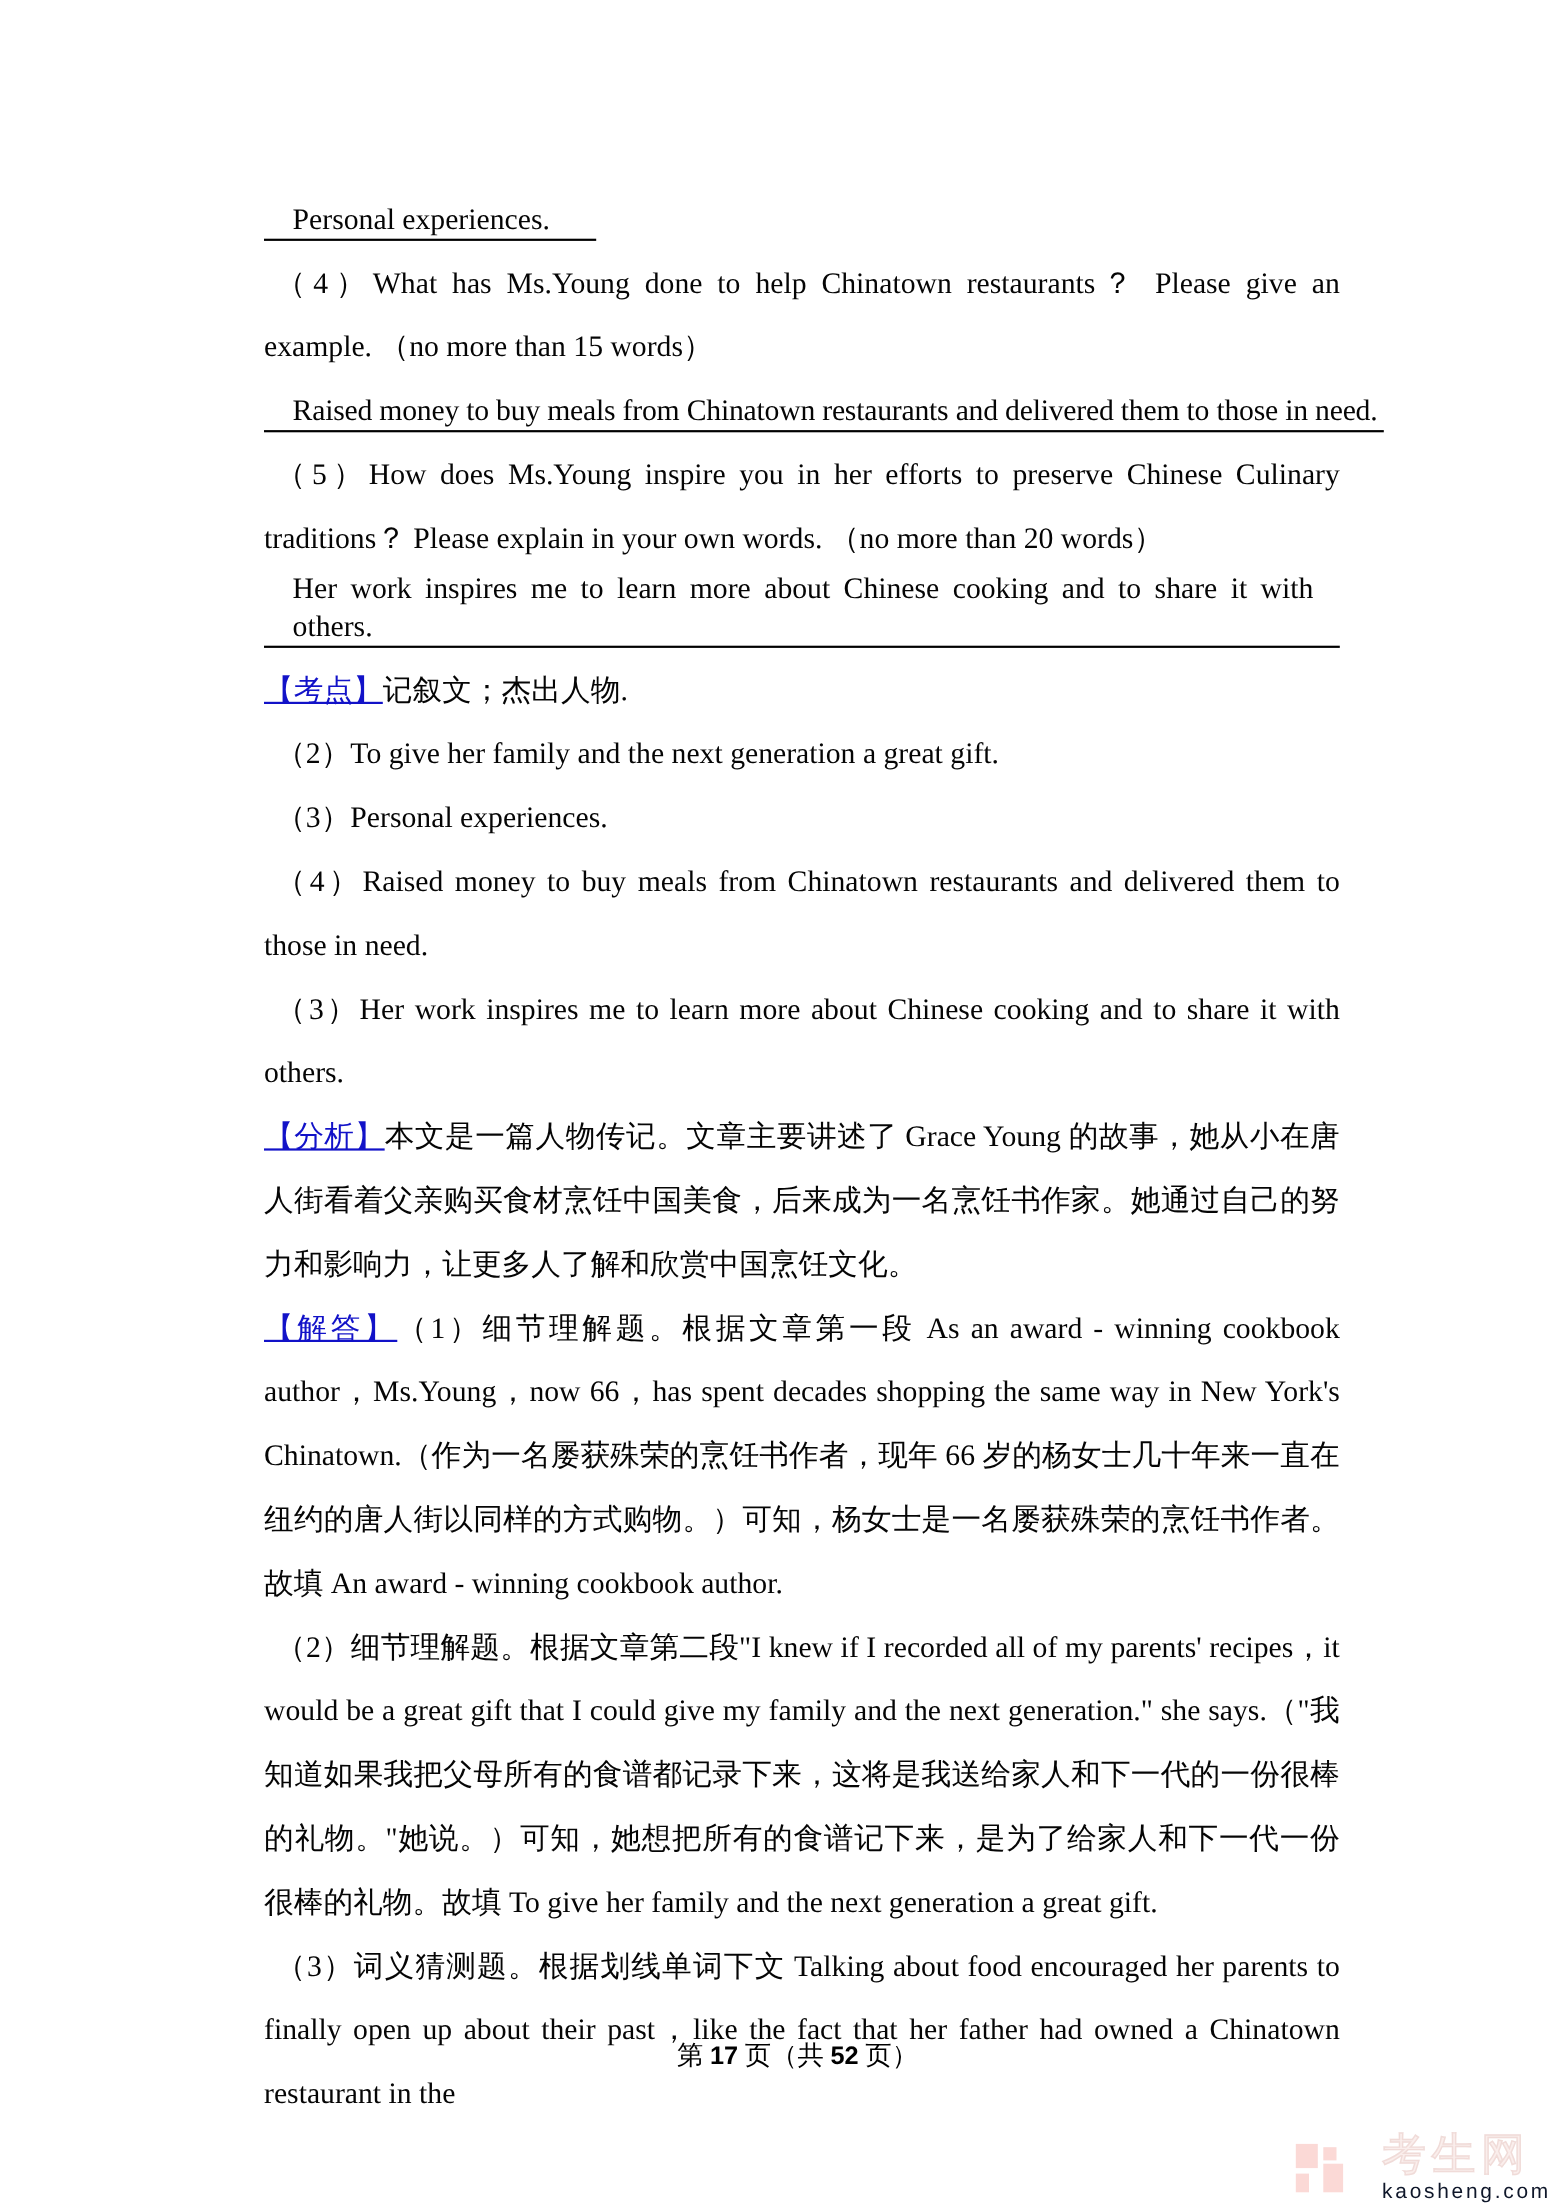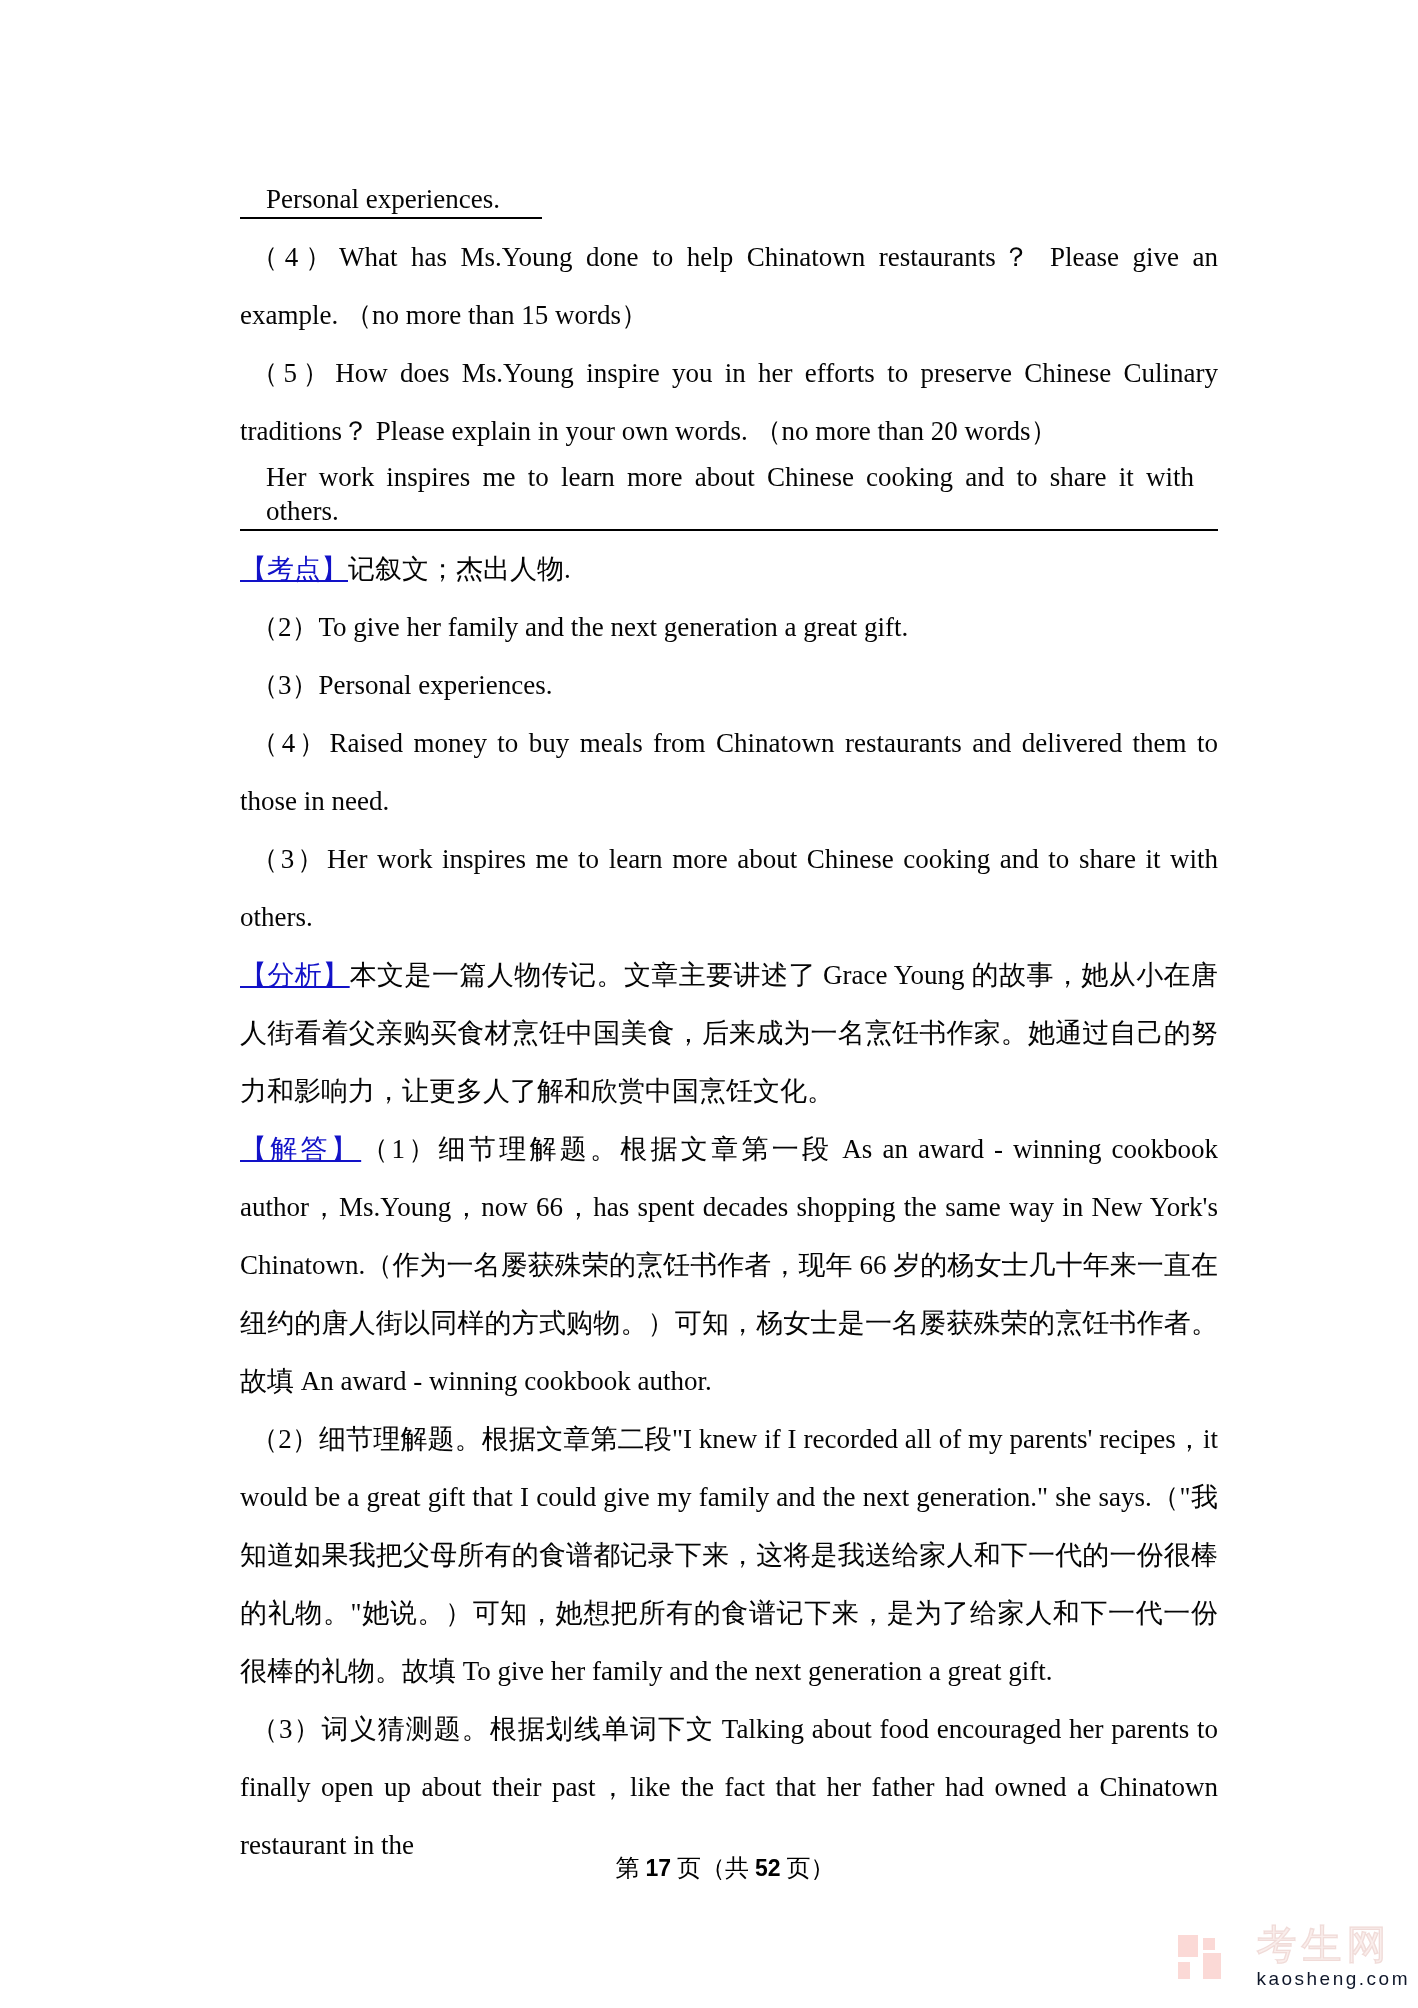--- a/index.html
+++ b/index.html
@@ -44,21 +44,21 @@
     color:#000;
   }
   .footer .num{
     font-family:"Liberation Sans","DejaVu Sans",sans-serif;
     font-weight:bold;
     font-size:23px;
   }
   .watermark{
     position:absolute;
     right:8px;
-    bottom:20px;
+    bottom:6px;
     display:flex;
     align-items:center;
     gap:32px;
   }
   .wm-logo{position:relative;width:46px;height:48px;}
   .wm-logo span{position:absolute;background:#fbd9d6;}
   .wm-b1{left:0;top:2px;width:20px;height:22px;}
   .wm-b2{left:25px;top:5px;width:12px;height:12px;}
   .wm-b3{left:25px;top:20px;width:18px;height:26px;}
   .wm-b4{left:0;top:29px;width:12px;height:17px;}
@@ -84,20 +84,23 @@
 <div class="page">
 
   <div class="content">
 
     <div class="para">
       <span class="u u-short">Personal experiences.</span>
     </div>
 
     <p class="para indent">（4）What has Ms.Young done to help Chinatown restaurants？ Please give an example. （no more than 15 words）</p>
 
+    <div class="para">
+      <span class="u u-full">Raised money to buy meals from Chinatown restaurants and delivered them to those in need.</span>
+    </div>
 
     <p class="para indent">（5）How does Ms.Young inspire you in her efforts to preserve Chinese Culinary traditions？ Please explain in your own words. （no more than 20 words）</p>
 
     <div class="para">
       <span class="u u-mid">Her work inspires me to learn more about Chinese cooking and to share it with others.</span>
     </div>
 
     <p class="para"><span class="blue">【考点】</span><span>记叙文；杰出人物.</span></p>
 
 

